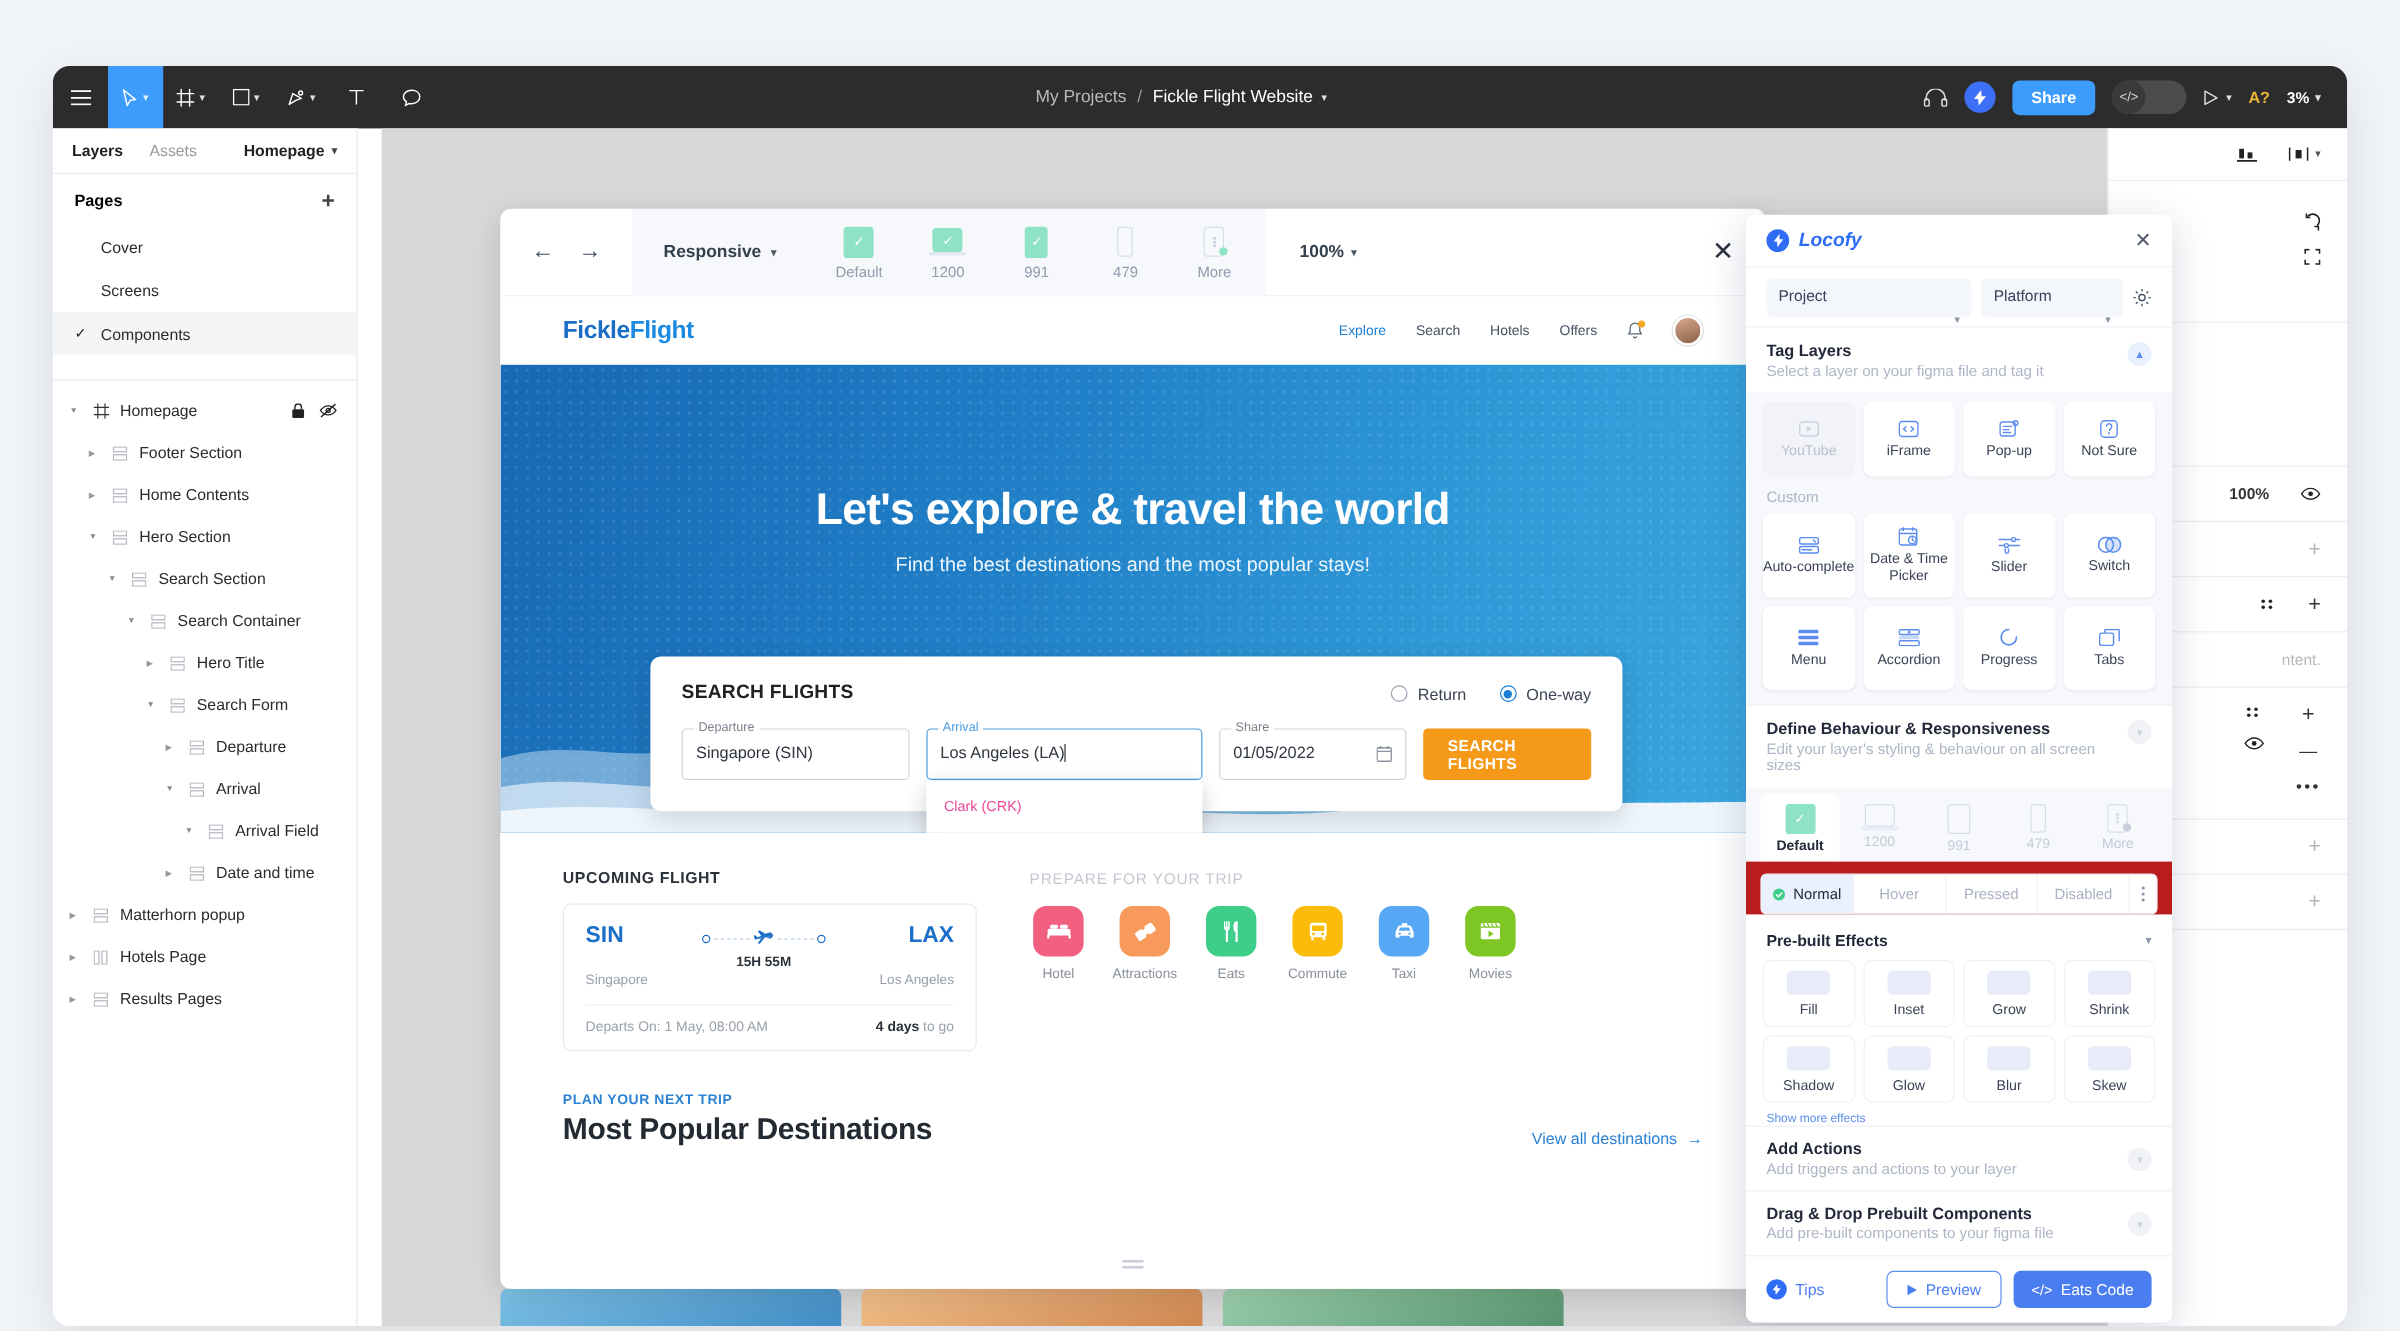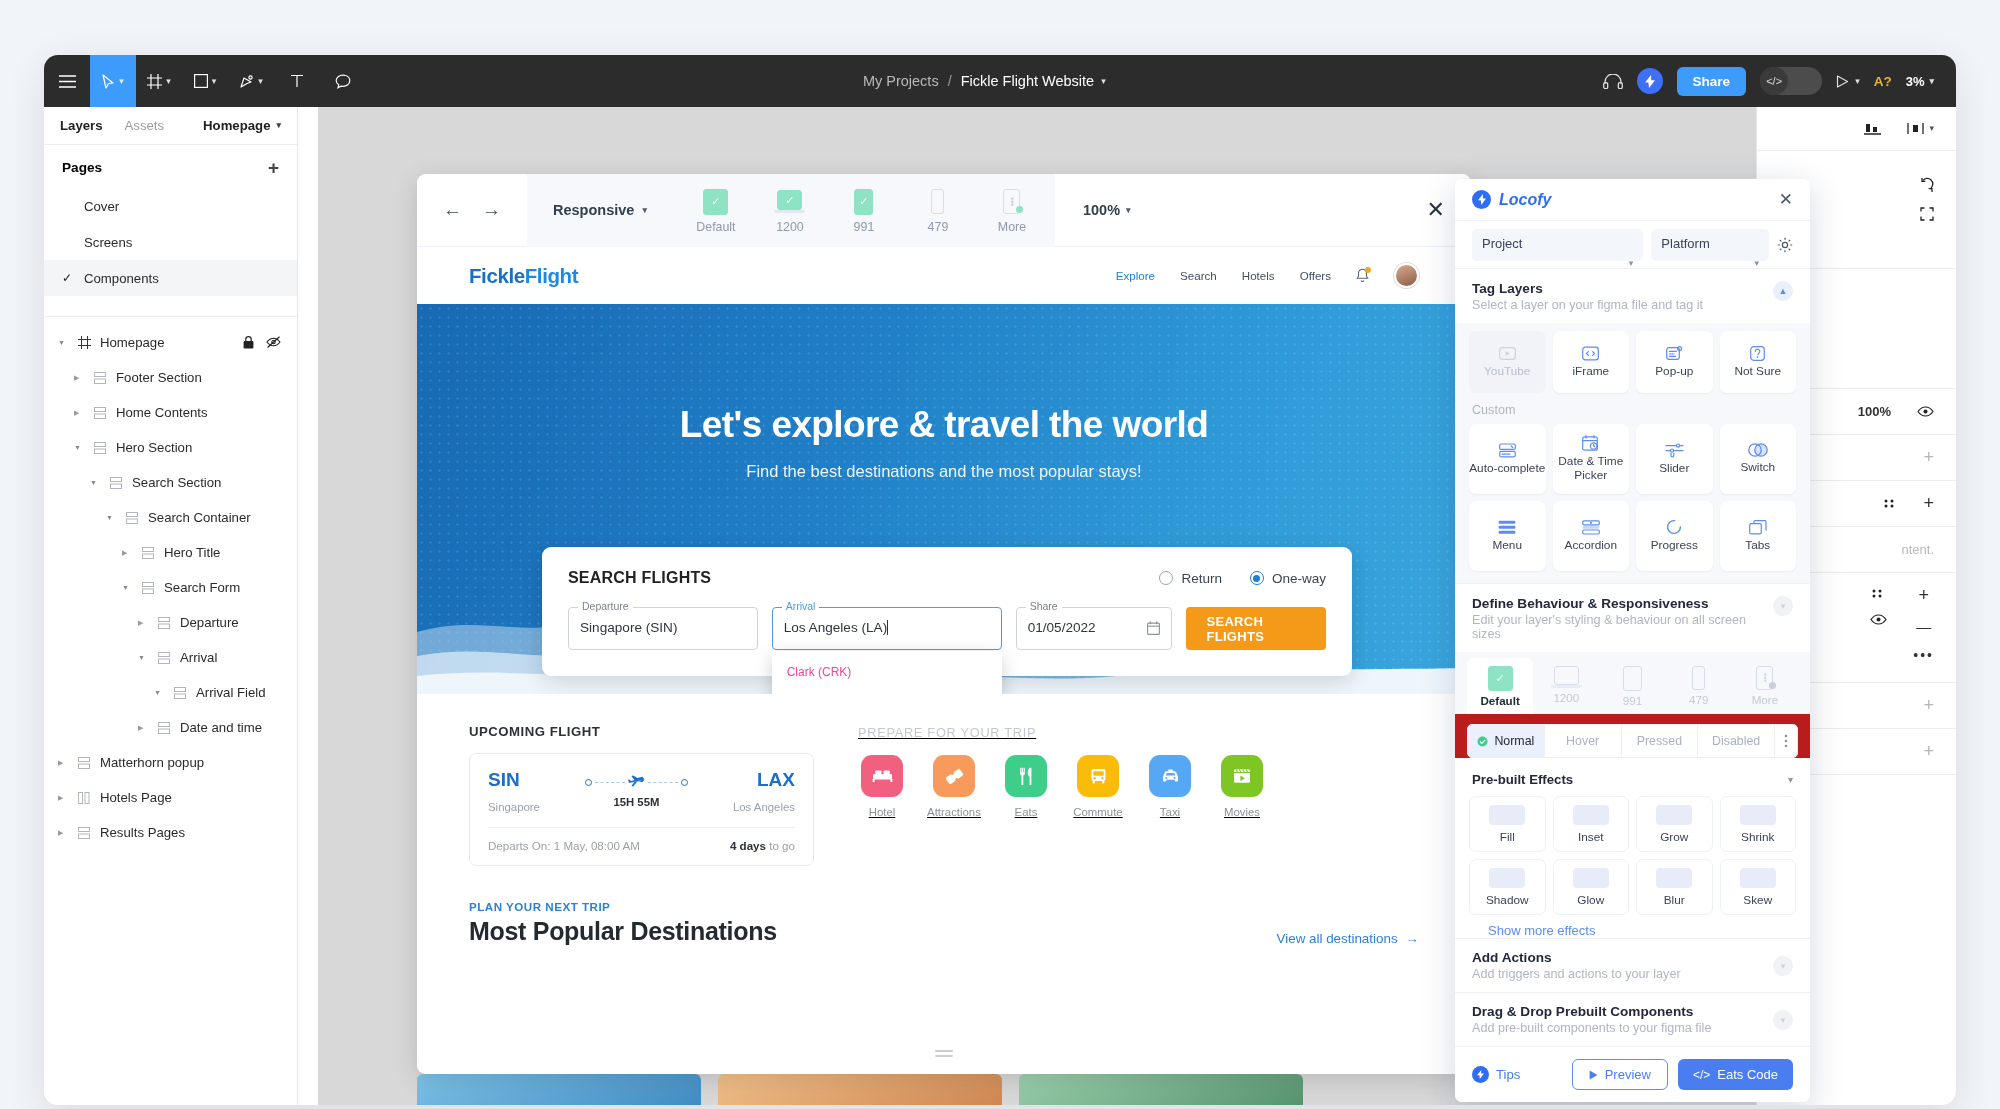--- a/index.html
+++ b/index.html
@@ -212,30 +212,30 @@
   }
   .sec-title { font-size: 13.2px; font-weight: bold; color: #2c323a; letter-spacing: .5px; }
   .sec-title.muted { color: #c3c8d0; font-weight: normal; font-size: 12.8px; letter-spacing: .7px; }
   .flight-row { display: flex; gap: 44px; }
   .flight-card {
     width: 345px; margin-top: 14px; border: 1px solid #e7e9ee; border-radius: 7px;
     padding: 15px 18px 0 18px;
   }
   .fc-top { display: flex; align-items: flex-start; }
   .code { font-size: 19px; font-weight: bold; color: #1b6fc8; }
-  .city { font-size: 11.4px; color: #9aa1ab; margin-top: 10px; }
+  .city { font-size: 11.4px; color: #9aa1ab; margin-top: 20px; }
   .fc-mid { flex: 1; display: flex; flex-direction: column; align-items: center; padding-top: 6px; }
   .pathline { display: flex; align-items: center; gap: 3px; }
   .pdot { width: 7px; height: 7px; border-radius: 50%; border: 1.5px solid #1b6fc8; }
   .pdash { width: 30px; border-top: 1.4px dashed #a9c6e5; }
   .dur { font-size: 11.3px; font-weight: bold; color: #2c323a; margin-top: 7px; }
   .fc-bot { margin-top: 14px; border-top: 1px solid #eceef2; padding: 11px 0 13px 0; display: flex; font-size: 11.6px; color: #9aa1ab; }
   .fc-bot .rt { margin-left: auto; color: #9aa1ab; }
   .fc-bot .rt b { color: #2c323a; }
-  .prep { padding-top: 1px; text-decoration: underline; }
+  .prep { padding-top: 1px; }
   .prep-icons { display: flex; gap: 24px; margin-top: 15px; }
   .pi { width: 48px; display: flex; flex-direction: column; align-items: center; gap: 9px; cursor: pointer; }
   .pi-sq { width: 42px; height: 42px; border-radius: 11px; display: flex; align-items: center; justify-content: center; color: #fff; font-size: 19px; }
   .pi-lbl { font-size: 11.4px; color: #8a919b; }
 
   .plan { margin-top: 34px; display: flex; align-items: flex-end; }
   .plan-kicker { font-size: 11.6px; font-weight: bold; color: #2b82d4; letter-spacing: .5px; }
   .plan-title { font-size: 25px; font-weight: bold; color: #232a32; margin-top: 4px; letter-spacing: -.3px; }
   .plan-link { margin-left: auto; font-size: 13.4px; color: #2b82d4; display: flex; gap: 8px; align-items: center; cursor: pointer; }
 
@@ -315,21 +315,21 @@
   .eff-head { display: flex; align-items: center; padding: 14px 17px 9px 17px; }
   .eff-t { font-size: 13.2px; font-weight: bold; color: #23293a; }
   .eff-cv { margin-left: auto; font-size: 10px; color: #8e97a8; cursor: pointer; }
   .eff-grid { display: grid; grid-template-columns: repeat(4,1fr); gap: 7px; padding: 0 14px; }
   .eff {
     border: 1px solid #edf0f6; border-radius: 7px; height: 56px;
     display: flex; flex-direction: column; align-items: center; justify-content: center; gap: 5px;
     font-size: 11.8px; color: #3a4356; cursor: pointer; background: #fff;
   }
   .eff-sq { width: 36px; height: 20px; background: #e7ecf8; border-radius: 4px; }
-  .show-more { padding: 8px 17px 0 17px; font-size: 13px; color: #5b8def; cursor: pointer; margin-left: 16px; }
+  .show-more { padding: 8px 17px 0 17px; font-size: 10px; color: #5b8def; cursor: pointer; }
   .lc-foot { margin-top: auto; }
   .foot-row { display: flex; align-items: center; padding: 11px 17px; border-top: 1px solid #eef1f6; }
   .lc-actions { display: flex; align-items: center; padding: 12px 17px; gap: 10px; border-top: 1px solid #eef1f6; background: #fff; }
   .tips { display: flex; align-items: center; gap: 7px; color: #4a7ef0; font-size: 13.2px; cursor: pointer; }
   .tip-bulb { width: 17px; height: 17px; border-radius: 50%; background: #2f6df6; display: flex; align-items: center; justify-content: center; }
   .btn-prev {
     margin-left: auto; border: 1.4px solid #5b8def; color: #4a7ef0; border-radius: 6px;
     padding: 7px 16px; font-size: 13px; display: flex; align-items: center; gap: 7px; cursor: pointer;
   }
   .btn-code {

